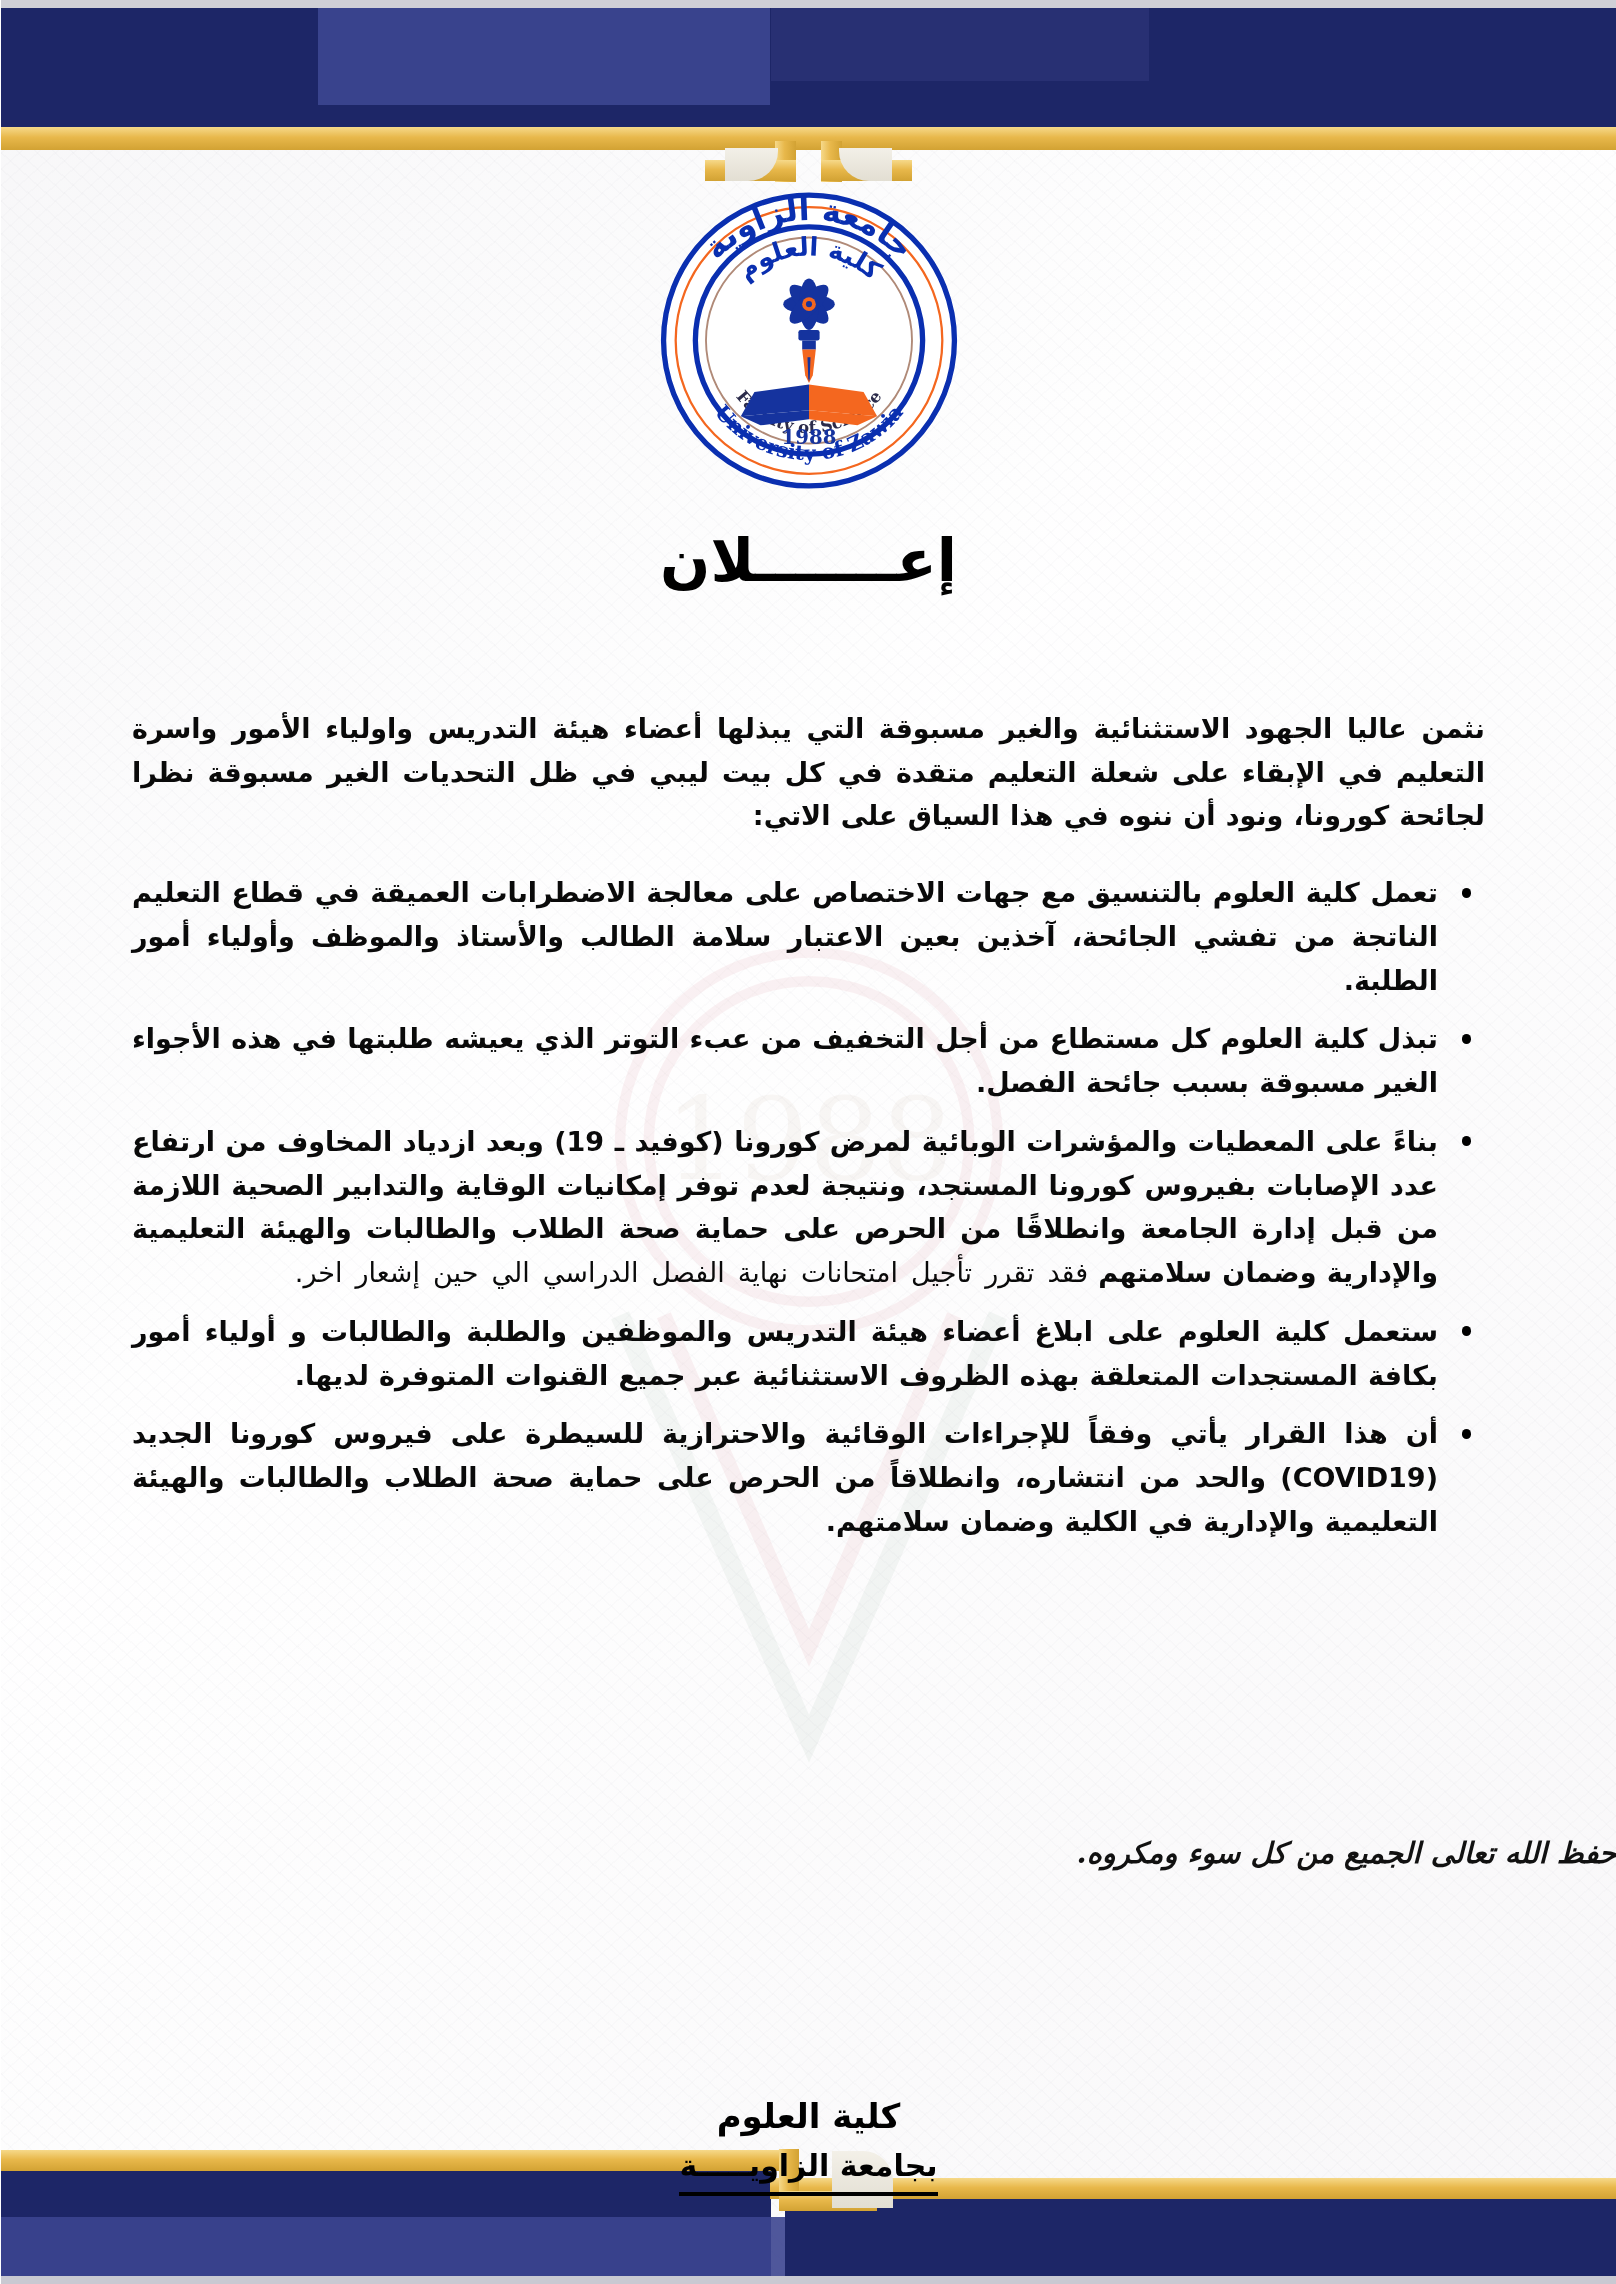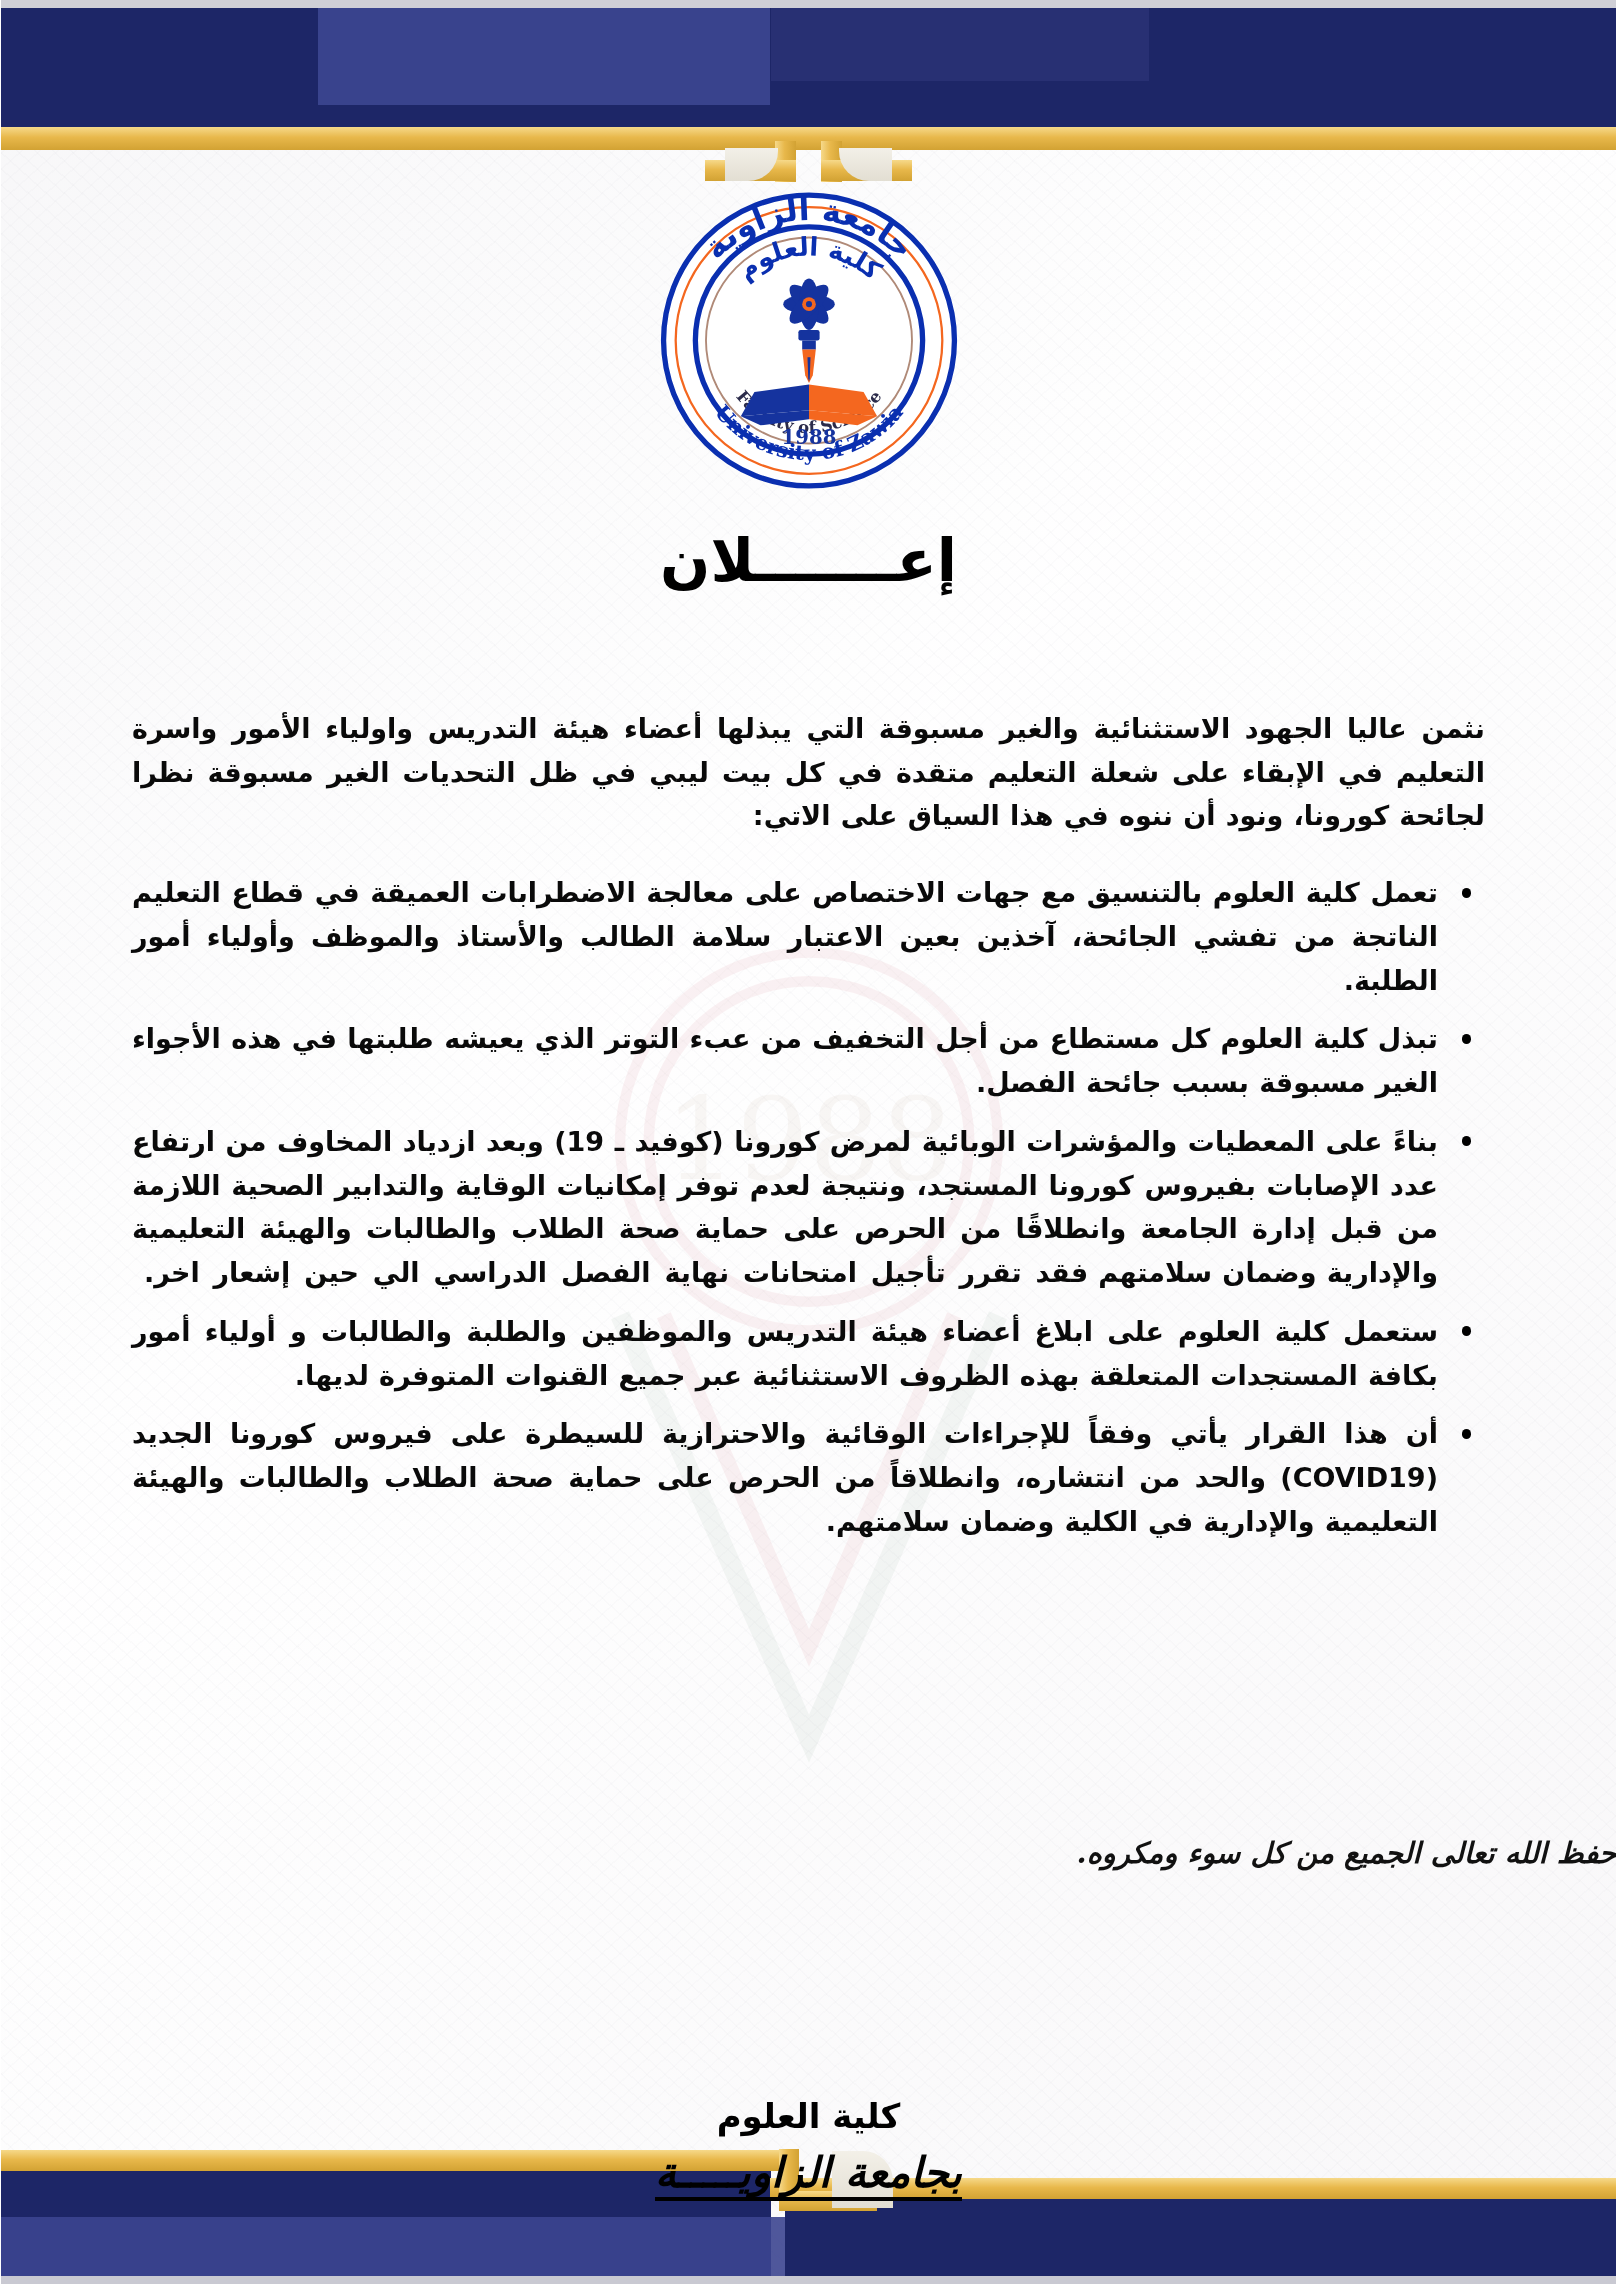--- a/index.html
+++ b/index.html
@@ -171,21 +171,21 @@
     right: 13.6px;
     top: 16.6px;
     width: 9.8px;
     height: 9.8px;
     border-radius: 50%;
     background: #000;
   }
 
   
   .decision {
-    font-weight: 700;
+    font-weight: 400;
     letter-spacing: 1.7px;
     word-spacing: 4.5px;
   }
 
   
   .blessing {
     position: absolute;
     top: 1836px;
     left: 0; right: 0;
     direction: rtl;
@@ -211,26 +211,26 @@
     font-family: "DejaVu Sans", sans-serif;
     font-size: 34px;
     font-weight: 700;
     color: #000;
     letter-spacing: 1.5px;
     margin-bottom: 12px;
   }
   .sig-line2 {
     display: inline-block;
     font-family: "DejaVu Sans", sans-serif;
-    font-size: 42px;
+    font-size: 30px;
     font-weight: 700;
     color: #000;
     letter-spacing: 1.5px;
     border-bottom: 4.5px solid #000;
-    font-style: italic;
+    padding-bottom: 9px;
   }
 </style>
 </head>
 <body>
 
 <div class="page">
 
   <div class="paper-texture"></div>
 
   <div class="hairline hairline-top"></div>

